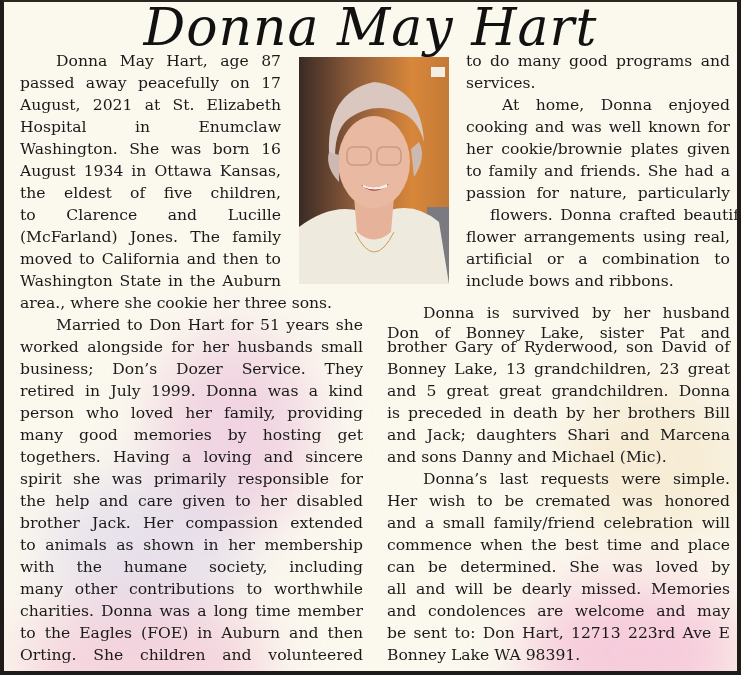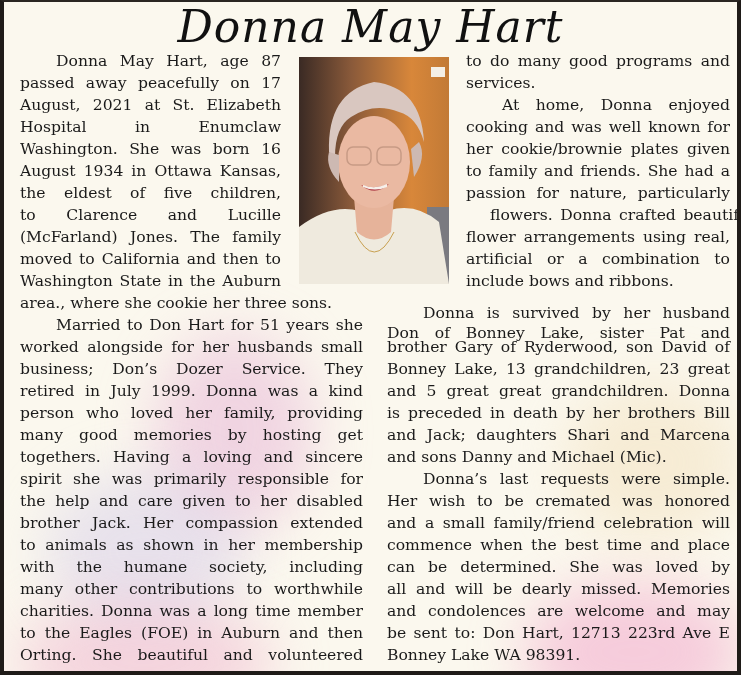--- a/index.html
+++ b/index.html
@@ -9,21 +9,21 @@
     box-sizing: border-box;
     border-left: 4px solid #1f1b18; border-right: 4px solid #1f1b18;
     border-bottom: 4px solid #1f1b18; border-top: 2px solid #2a2622;
     background: #fbf8ee;
     overflow: hidden;
   }
   .wash { position: absolute; border-radius: 50%; filter: blur(28px); opacity: .55; pointer-events: none; }
   .title {
     position: absolute; left: 0; right: 0; top: 2px; text-align: center;
     font-family: "DejaVu Serif", serif; font-style: italic; font-weight: normal;
-    font-size: 44px; color: #111; letter-spacing: 1px; line-height: 46px;
+    font-size: 52px; color: #111; letter-spacing: 1px; line-height: 46px;
   }
   .col { position: absolute; font-family: "DejaVu Serif", serif; font-size: 15.6px; color: #1a1a1a; }
   .line { position: absolute; height: 22px; line-height: 22px; white-space: nowrap; text-align: justify; text-align-last: justify; }
   .line.last { text-align-last: left; }
   .photo {
     position: absolute; left: 295px; top: 55px; width: 150px; height: 227px; overflow: hidden;
     background: linear-gradient(180deg, #5a3a2a 0%, #8a5a38 30%, #c98a45 55%, #7a5a4a 75%, #eeeade 100%);
   }
 </style>
 </head>
@@ -94,21 +94,21 @@
     <div class="line" style="left:16px;top:422px;width:343px;">many good memories by hosting get</div>
     <div class="line" style="left:16px;top:444px;width:343px;">togethers. Having a loving and sincere</div>
     <div class="line" style="left:16px;top:466px;width:343px;">spirit she was primarily responsible for</div>
     <div class="line" style="left:16px;top:488px;width:343px;">the help and care given to her disabled</div>
     <div class="line" style="left:16px;top:510px;width:343px;">brother Jack. Her compassion extended</div>
     <div class="line" style="left:16px;top:532px;width:343px;">to animals as shown in her membership</div>
     <div class="line" style="left:16px;top:554px;width:343px;">with the humane society, including</div>
     <div class="line" style="left:16px;top:576px;width:343px;">many other contributions to worthwhile</div>
     <div class="line" style="left:16px;top:598px;width:343px;">charities. Donna was a long time member</div>
     <div class="line" style="left:16px;top:620px;width:343px;">to the Eagles (FOE) in Auburn and then</div>
-    <div class="line" style="left:16px;top:642px;width:343px;">Orting. She beautiful and volunteered</div>
+    <div class="line" style="left:16px;top:642px;width:343px;">Orting. She children and volunteered</div>
   </div>
 
   <div class="col">
     <div class="line" style="left:462px;top:48px;width:264px;">to do many good programs and</div>
     <div class="line last" style="left:462px;top:70px;width:264px;">services.</div>
     <div class="line" style="left:462px;top:92px;width:264px;padding-left:36px;box-sizing:border-box;">At home, Donna enjoyed</div>
     <div class="line" style="left:462px;top:114px;width:264px;">cooking and was well known for</div>
     <div class="line" style="left:462px;top:136px;width:264px;">her cookie/brownie plates given</div>
     <div class="line" style="left:462px;top:158px;width:264px;">to family and friends. She had a</div>
     <div class="line" style="left:462px;top:180px;width:264px;">passion for nature, particularly</div>

